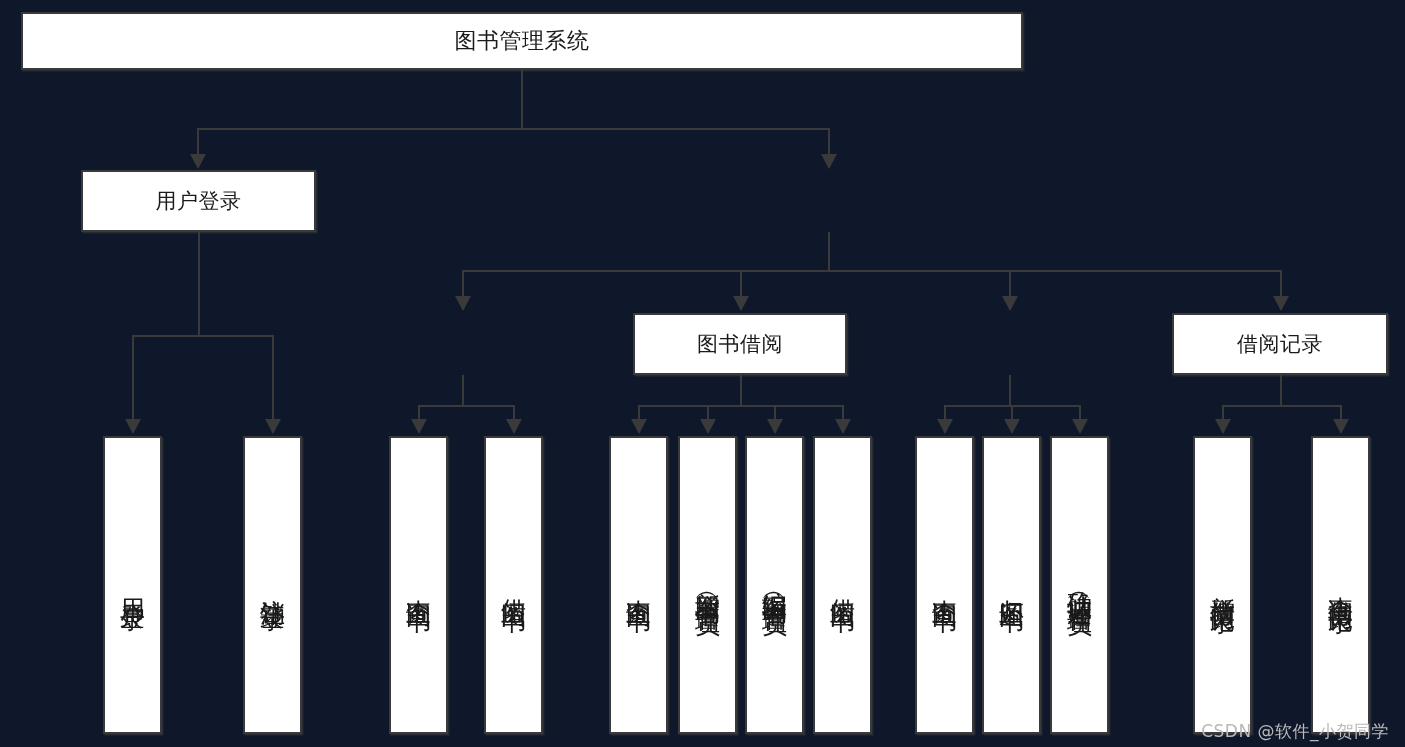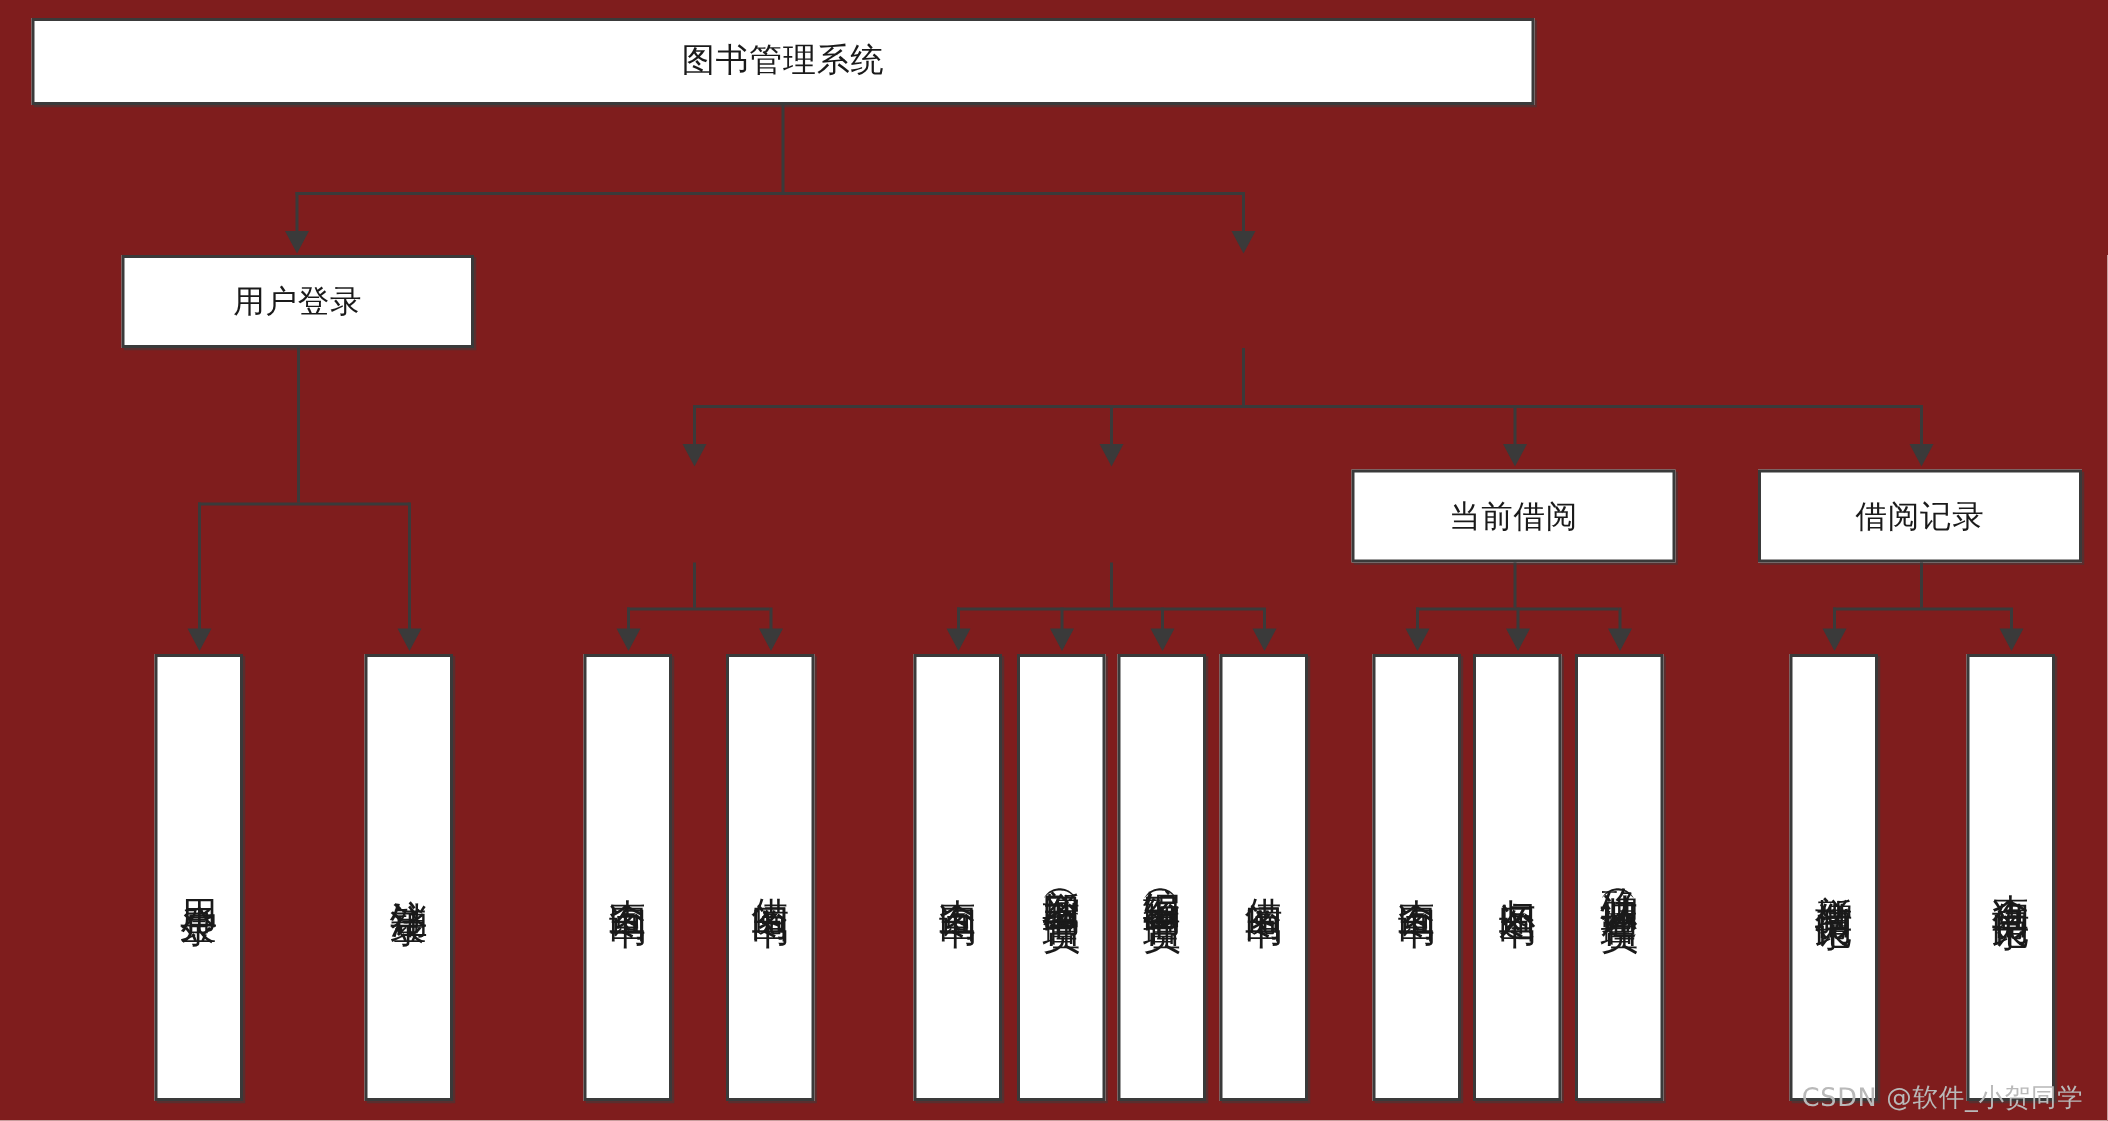--- a/index.html
+++ b/index.html
@@ -4,21 +4,21 @@
 <style>
   html,body{margin:0;padding:0;background:#ffffff;}
   body{
     font-family:"DejaVu Sans","Liberation Sans",sans-serif;
     -webkit-font-smoothing:antialiased;
   }
   #canvas{
     position:relative;
     width:1405px;
     height:747px;
-    background:#7f1d1d;
+    background:#0f172a;
     overflow:hidden;
   }
   
   .node{
     position:absolute;
     box-sizing:border-box;
     background:#ffffff;
     border:2px solid #3a3a3a;
     box-shadow:1.5px 1.5px 0 0 rgba(60,60,60,0.55);
     display:flex;
@@ -116,22 +116,22 @@
   <div class="hline" style="left:462px;top:270px;width:818px;"></div>
   <div class="vline" style="left:462px;top:270px;height:28px;"></div>
   <div class="arrow" style="left:455px;top:296px;"></div>
   <div class="vline" style="left:740px;top:270px;height:28px;"></div>
   <div class="arrow" style="left:733px;top:296px;"></div>
   <div class="vline" style="left:1009px;top:270px;height:28px;"></div>
   <div class="arrow" style="left:1002px;top:296px;"></div>
   <div class="vline" style="left:1280px;top:270px;height:28px;"></div>
   <div class="arrow" style="left:1273px;top:296px;"></div>
 
-  <div class="node horiz" style="left:901px;top:313px;width:216px;height:62px;">
-    <span class="label">当前借阅</span>
+  <div class="node horiz" style="left:633px;top:313px;width:214px;height:62px;">
+    <span class="label">图书借阅</span>
   </div>
   <div class="node horiz" style="left:1172px;top:313px;width:216px;height:62px;">
     <span class="label">借阅记录</span>
   </div>
 
   <div class="vline" style="left:462px;top:375px;height:30px;"></div>
   <div class="hline" style="left:418px;top:405px;width:95px;"></div>
   <div class="vline" style="left:418px;top:405px;height:16px;"></div>
   <div class="arrow" style="left:411px;top:419px;"></div>
   <div class="vline" style="left:513px;top:405px;height:16px;"></div>

